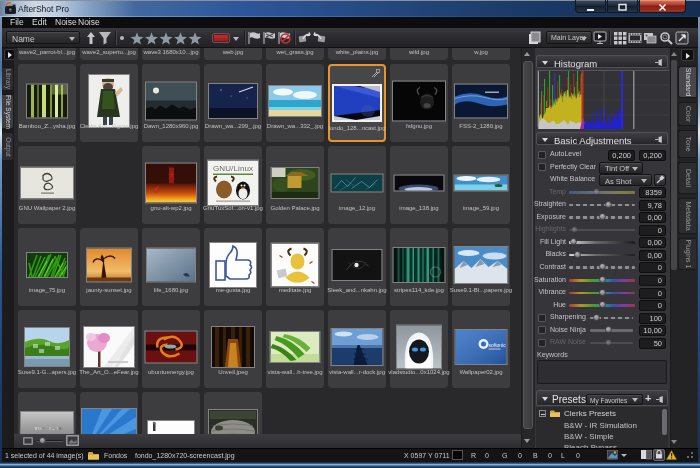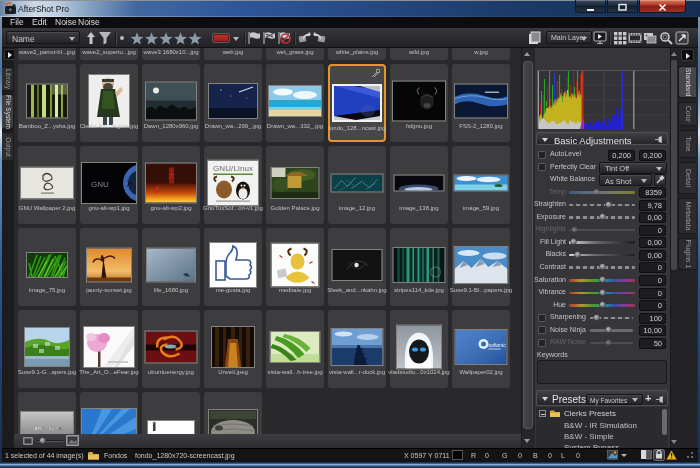--- a/index.html
+++ b/index.html
@@ -418,30 +418,20 @@
         <div class="nm">FSS-2_1280.jpg</div>
       </div>
 <div class="cell" style="left:4px;top:98px">
         <svg class="th" width="52" height="31" viewBox="0 0 52 31">
           <rect width="52" height="31" fill="#e6e6de"></rect>
           <path d="M22 8 Q26 4 30 8 Q33 12 28 13 Q24 15 22 12 Z" fill="none" stroke="#3a3a32" stroke-width="1.2"></path>
           <path d="M24 17 Q28 14 31 18 Q33 21 28 22 Q24 23 23 20 Z" fill="none" stroke="#3a3a32" stroke-width="1.2"></path>
           <rect x="20" y="25" width="13" height="1.2" fill="#777"></rect>
         </svg>
         <div class="nm">GNU Wallpaper 2.jpg</div>
-      </div>
-<div class="cell" style="left:66px;top:98px">
-        <svg class="th" width="54" height="40" viewBox="0 0 54 40">
-          <rect width="54" height="40" fill="#040406"></rect>
-          <text x="9" y="24" font-size="8" fill="#8a8a8e">GNU</text>
-          <path d="M54 2 A19 19 0 0 0 54 38 Z" fill="#3a66b2"></path>
-          <path d="M54 8 A13 13 0 0 0 54 32 Z" fill="#16233f"></path>
-          <path d="M44 17 L50 20 L44 24 L47 20 Z" fill="#0a1020"></path>
-        </svg>
-        <div class="nm">gnu-alt-wp1.jpg</div>
       </div>
 <div class="cell" style="left:128px;top:98px">
         <svg class="th" width="50" height="39" viewBox="0 0 50 39">
           <rect width="50" height="39" fill="#330f08"></rect>
           <rect y="20" width="50" height="19" fill="url(#ggr)"></rect>
           <defs>
             <linearGradient id="ggr" x1="0" y1="0" x2="0" y2="1">
               <stop offset="0" stop-color="#571408"></stop>
               <stop offset=".5" stop-color="#c44a0c"></stop>
               <stop offset=".8" stop-color="#f0a021"></stop>
@@ -765,20 +755,29 @@
         <svg class="th" width="48" height="38" viewBox="0 0 48 38">
           <rect width="48" height="38" fill="#2a2e26"></rect>
           <rect x="1" y="1" width="46" height="8" fill="#3c4434"></rect>
           <ellipse cx="24" cy="22" rx="22" ry="12" fill="#8e8e86"></ellipse>
           <path d="M4 16 Q24 12 44 16 M3 21 Q24 17 45 21 M4 26 Q24 22 44 26 M6 31 Q24 27 42 31" stroke="#6e6e66" fill="none" stroke-width=".8"></path>
           <ellipse cx="10" cy="18" rx="4" ry="2.5" fill="#3a3e36"></ellipse>
           <ellipse cx="33" cy="26" rx="3" ry="2" fill="#4a4e44"></ellipse>
         </svg>
       </div>
 </div>
+<div class="ab hdr" style="left:536px;top:55px">
+      <div class="tri"></div>
+      <span style="position:absolute;left:17px;top:1.5px;font-size:9.5px">Histogram</span>
+      <svg class="pin" style="right:4px;top:3px" width="9" height="8" viewBox="0 0 9 8">
+        <path d="M0 4 L4 4" stroke="#c8c8cc" stroke-width="1"></path>
+        <rect x="4" y="1" width="3" height="6" fill="#c8c8cc"></rect>
+        <path d="M7 0 L7 8" stroke="#c8c8cc" stroke-width="1.2"></path>
+      </svg>
+    </div>
 <div class="ab" style="left:537px;top:70px;width:132px;height:58px;border:1px solid #55555a;border-bottom-color:#2a2a2e">
       <svg width="132" height="58" viewBox="0 0 132 58" style="position:absolute;left:0;top:0">
         <rect width="132" height="58" fill="#323237"></rect>
         <line x1="0" y1="14" x2="132" y2="14" stroke="#3c3c41" stroke-width="1"></line>
         <line x1="0" y1="29" x2="132" y2="29" stroke="#3c3c41" stroke-width="1"></line>
         <line x1="0" y1="44" x2="132" y2="44" stroke="#3c3c41" stroke-width="1"></line>
         <line x1="66" y1="0" x2="66" y2="58" stroke="#45454a" stroke-width="1"></line>
         <rect x="2" y="32" width="1.3" height="26" fill="#9c2818"></rect>
         <rect x="5" y="24" width="1.3" height="34" fill="#9c2818"></rect>
         <rect x="9" y="16" width="1.3" height="42" fill="#9c2818"></rect>
@@ -863,21 +862,21 @@
         <rect x="4" y="1" width="3" height="6" fill="#c8c8cc"></rect>
         <path d="M7 0 L7 8" stroke="#c8c8cc" stroke-width="1.2"></path>
       </svg>
     </div>
 <div class="cb" style="left:538px;top:150.5px"></div>
 <div class="lbl" style="left:550px;top:150.0px">AutoLevel</div>
 <div class="vbox" style="left:608px;top:149.5px">0,200</div>
 <div class="vbox" style="top:149.5px">0,200</div>
 <div class="cb" style="left:538px;top:163.05px"></div>
 <div class="lbl" style="left:550px;top:162.55px">Perfectly Clear</div>
-<div class="ab combo" style="left:599px;top:161.55px;width:68px;height:12px;font-size:7.5px">
+<div class="ab combo" style="left:599px;top:161.55px;width:44px;height:12px;font-size:7.5px">
       <span style="position:absolute;left:5px;top:1.5px">Tint Off</span>
       <span class="ar"></span>
     </div>
 <div class="lbl" style="left:550px;top:175.1px">White Balance</div>
 <div class="ab combo" style="left:599px;top:174.1px;width:53px;height:12px;font-size:7.5px">
       <span style="position:absolute;left:5px;top:1.5px">As Shot</span>
       <span class="ar"></span>
     </div>
 <div class="ab" style="left:654px;top:174.1px;width:12px;height:12px;background:linear-gradient(#46464a,#2c2c2f);border:1px solid #141416;border-radius:2px">
       <svg width="10" height="10" viewBox="0 0 10 10" style="position:absolute;left:0;top:0">
@@ -959,15 +958,15 @@
       <div style="position:absolute;left:3px;top:3px;width:7px;height:7px;background:#2b2b2e;border:1px solid #8a8a8e">
         <div style="position:absolute;left:1px;top:2.5px;width:3.5px;height:1px;background:#c8c8cc"></div>
       </div>
       <svg style="position:absolute;left:14px;top:2px" width="10" height="9" viewBox="0 0 10 9">
         <path d="M0 2 L0 8 L10 8 L10 3 L5 3 L4 1.5 L1 1.5 Z" fill="#d8a83a"></path>
         <path d="M0 4 L10 4 L10 8 L0 8 Z" fill="#e8c25a"></path>
       </svg>
       <span style="position:absolute;left:28px;top:2px;font-size:8px;color:#d2d2d4">Clerks Presets</span>
       <span style="position:absolute;left:28px;top:14px;font-size:8px;color:#c2c2c4">B&amp;W - IR Simulation</span>
       <span style="position:absolute;left:28px;top:25px;font-size:8px;color:#c2c2c4">B&amp;W - Simple</span>
-      <span style="position:absolute;left:28px;top:36px;font-size:8px;color:#c2c2c4">System Bypass</span>
+      <span style="position:absolute;left:28px;top:36px;font-size:8px;color:#c2c2c4">Bleach Bypass</span>
       <div style="position:absolute;right:1px;top:2px;width:5px;height:26px;background:#6a6a70;border-radius:2px"></div>
     </div>
 </div>
 </body></html>

